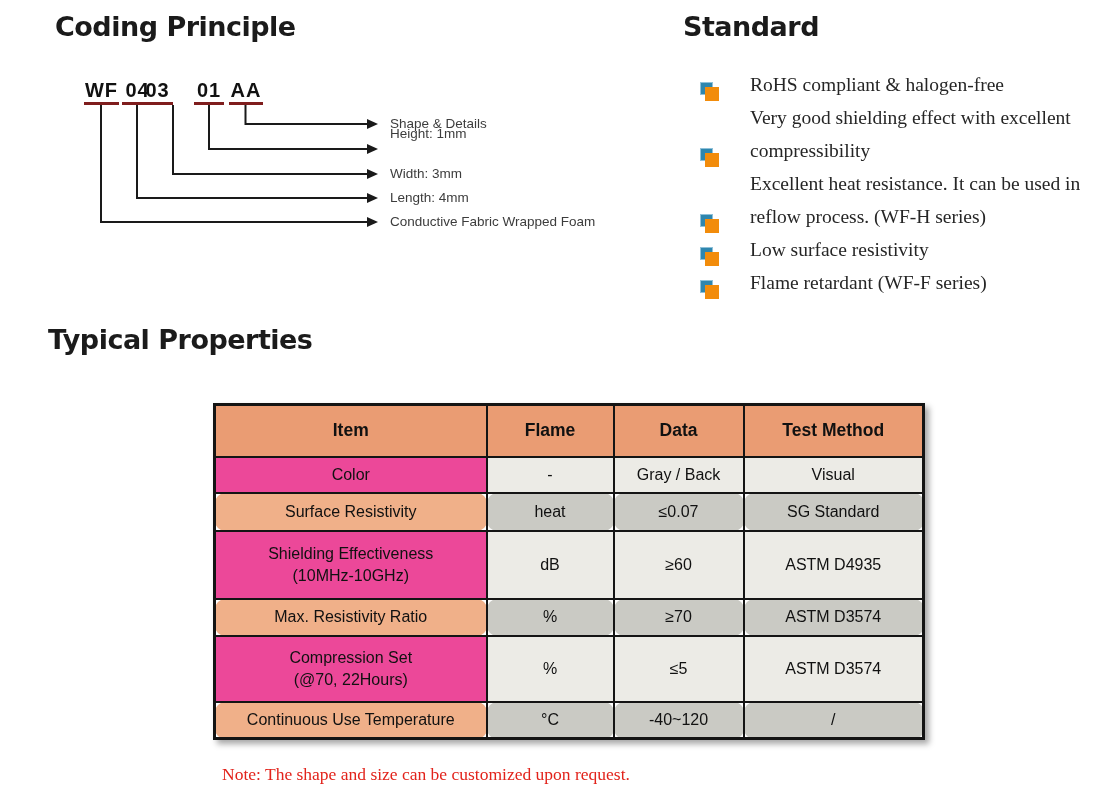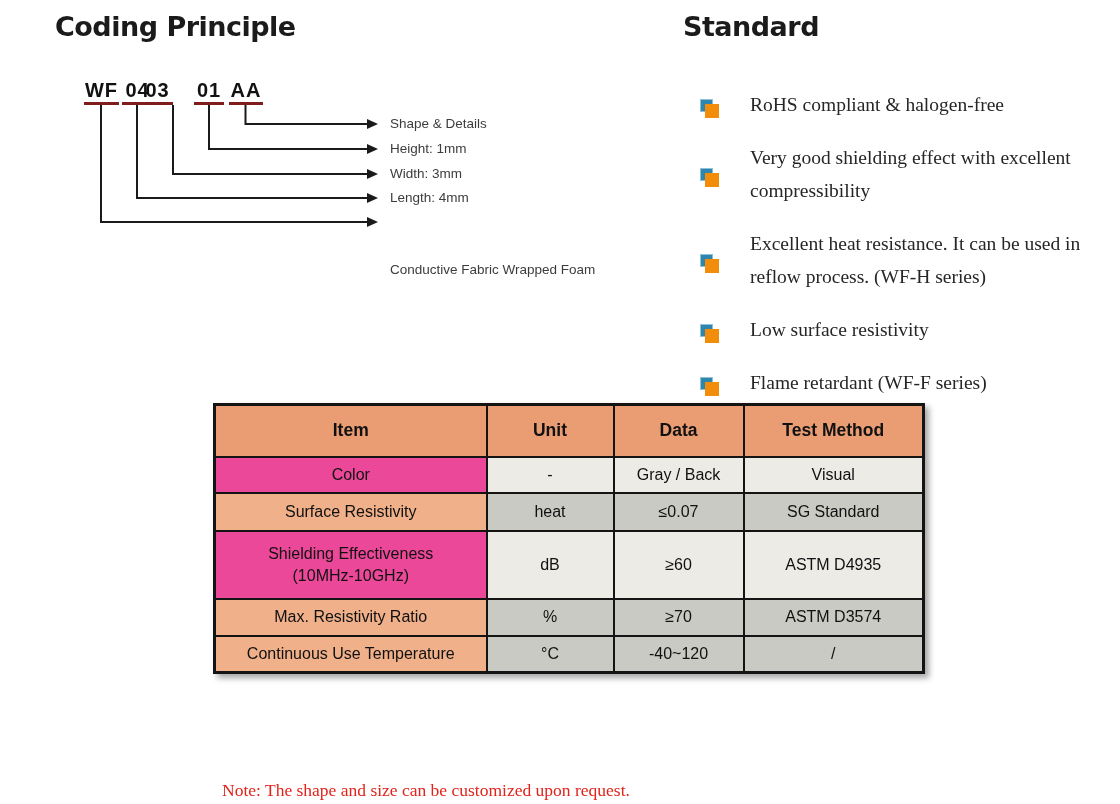--- a/index.html
+++ b/index.html
@@ -21,53 +21,53 @@
   #seg-0 { left:84px;  width:35px; }
   #seg-1 { left:122px; width:31px; }
   #seg-2 { left:142px; width:31px; }
   #seg-3 { left:194px; width:30px; }
   #seg-4 { left:229px; width:34px; }
   #coding-svg { position:absolute; left:85px; top:105px; }
   #coding-svg polyline { fill:none; stroke:#1a1a1a; stroke-width:2; }
   #coding-svg path { fill:#1a1a1a; stroke:none; }
   .diag-label { position:absolute; left:390px; font-size:13.5px; color:#3c3c3c;
                 line-height:20px; white-space:nowrap; }
-  #dlabel-0 { top:114px; } #dlabel-1 { top:139px; } #dlabel-2 { top:164px; }
-  #dlabel-3 { top:188px; } #dlabel-4 { top:212px;margin-top:48px; }
+  #dlabel-0 { top:114px; } #dlabel-1 { top:124px; } #dlabel-2 { top:164px; }
+  #dlabel-3 { top:188px; } #dlabel-4 { top:212px; }
 
   
   #features-list { position:absolute; left:700px; top:68px; list-style:none; width:400px; }
-  #features-list li { display:flex; align-items:center;margin-top:20px; }
+  #features-list li { display:flex; align-items:flex-end; }
   .bullet { position:relative; width:19px; height:19px; flex:none; margin-top:7px; margin-right:31px; }
   .bullet .b-back  { position:absolute; top:0; left:0; width:13px; height:13px;
                      background:#2E86AE; border:1px solid #8fc0d8; }
   .bullet .b-front { position:absolute; top:5px; left:5px; width:14px; height:14px;
                      background:#F28C0B; }
   .feature-text { font-family:"Liberation Serif", serif; font-size:19.5px; color:#262626;
                   line-height:33px; width:352px; }
 
   
   #props-table { position:absolute; left:213px; top:403px; border-collapse:collapse;
                  table-layout:fixed; width:709px; border:3px solid #141414;
                  box-shadow:4px 4px 6px rgba(0,0,0,0.35); }
   #props-table th, #props-table td { border:2px solid #141414; text-align:center;
                  vertical-align:middle; padding:2px 4px; }
   #props-table th { background:#EA9C73; font-weight:bold; font-size:17.5px; color:#111;
                  height:52px; }
   #props-table td { font-size:16px; color:#111; white-space:pre-line; line-height:1.35; }
   tr.row-light td { background:#ECEBE6; }
   tr.row-light td.item-cell { background:#ec4899; }
-  tr.row-dark  td { background:#CACAC4; }
+  tr.row-dark  td { background:#CACAC4;border-radius:10px; }
   tr.row-dark  td.item-cell { background:#F0B089; }
   tr.rh-36 { height:36px; } tr.rh-38 { height:38px; } tr.rh-68 { height:68px; }
   tr.rh-37 { height:37px; } tr.rh-66 { height:66px; }
 
   
   #note { position:absolute; left:222px; top:764px; font-family:"Liberation Serif", serif;
-          font-size:17.5px; color:#E2231B; white-space:nowrap;margin-top:16px; }
+          font-size:17.5px; color:#E2231B; white-space:nowrap; }
 </style>
 </head>
 <body>
 
 <div class="page">
 
   <div id="coding-title" class="h-title">Coding Principle</div>
 
   <span id="seg-0" class="code-seg">WF</span>
   <span id="seg-1" class="code-seg">04</span>
@@ -127,32 +127,33 @@
     </li>
     <li>
       <span class="bullet">
         <span class="b-back"></span>
           <span class="b-front"></span>
         </span>
       <span class="feature-text">Flame retardant (WF-F series)</span>
     </li>
   </ul>
 
+  <div id="props-title" class="h-title">Typical Properties</div>
 
   <table id="props-table">
     <colgroup>
       <col style="width:272px">
         <col style="width:127px">
         <col style="width:130px">
         <col style="width:180px">
     </colgroup>
     <thead>
       <tr>
         <th>Item</th>
-        <th>Unit</th>
+        <th>Flame</th>
         <th>Data</th>
         <th>Test Method</th>
       </tr>
     </thead>
     <tbody>
       <tr class="row-light rh-36">
         <td class="item-cell">Color</td>
         <td>-</td>
         <td>Gray / Back</td>
         <td>Visual</td>
@@ -169,20 +170,27 @@
         <td>dB</td>
         <td>≥60</td>
         <td>ASTM D4935</td>
       </tr>
       <tr class="row-dark rh-37">
         <td class="item-cell">Max. Resistivity Ratio</td>
         <td>%</td>
         <td>≥70</td>
         <td>ASTM D3574</td>
       </tr>
+      <tr class="row-light rh-66">
+        <td class="item-cell">Compression Set
+(@70, 22Hours)</td>
+        <td>%</td>
+        <td>≤5</td>
+        <td>ASTM D3574</td>
+      </tr>
       <tr class="row-dark rh-37">
         <td class="item-cell">Continuous Use Temperature</td>
         <td>°C</td>
         <td>-40~120</td>
         <td>/</td>
       </tr>
     </tbody>
   </table>
 
   <div id="note">Note: The shape and size can be customized upon request.</div>

